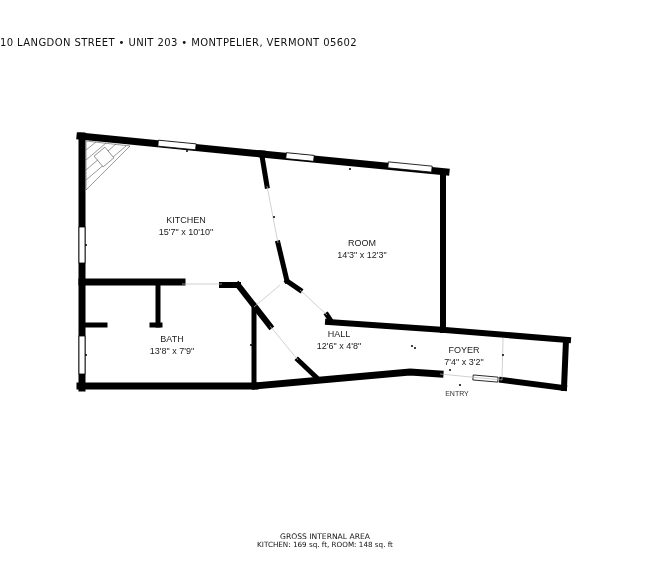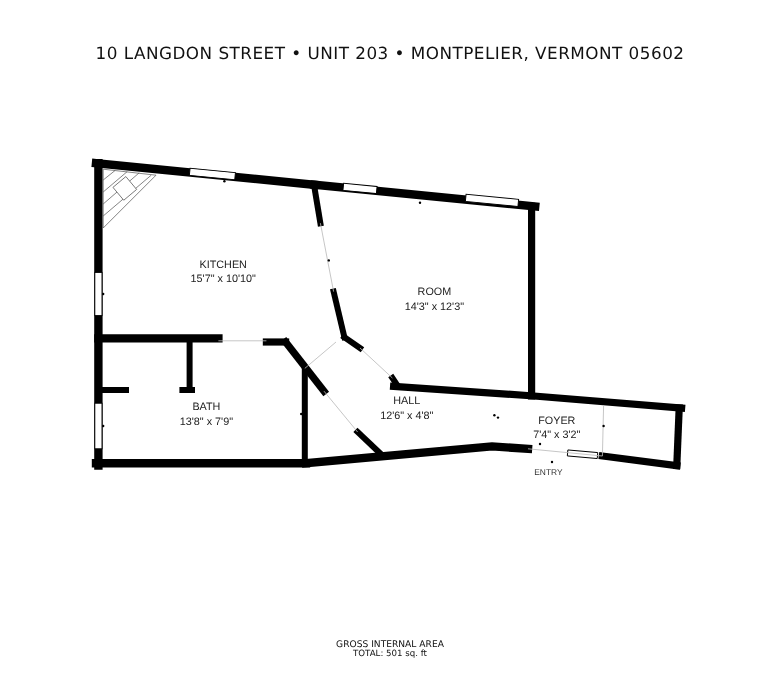--- a/index.html
+++ b/index.html
@@ -1,19 +1,19 @@
 <!DOCTYPE html>
 <html><head>
   <meta charset="utf-8">
   <style>
     html, body { margin: 0; padding: 0; background: #ffffff; }
     body { width: 650px; height: 569px; position: relative; overflow: hidden; font-family: "DejaVu Sans", sans-serif; }
     .title {
-      position: absolute; left: 0; top: 37px; width: 650px; text-align: center;
-      font-family: "DejaVu Sans", sans-serif; font-size: 14px; letter-spacing: 0.4px; color: #111; font-weight: normal;
+      position: absolute; left: 0; top: 37px; width: 650px; text-align: left;
+      font-family: "DejaVu Sans", sans-serif; font-size: 10px; letter-spacing: 0.4px; color: #111; font-weight: normal;
     }
     svg.plan { position: absolute; left: 0; top: 0; width: 650px; height: 569px; }
     .room-label { font-family: "Liberation Sans", sans-serif; font-size: 9px; fill: #222; }
     .entry-label { font-family: "Liberation Sans", sans-serif; font-size: 7px; fill: #333; }
     .area {
       position: absolute; left: 0; top: 533px; width: 650px; text-align: center;
       font-family: "DejaVu Sans", sans-serif; color: #111; font-size: 7.2px; line-height: 8.2px;
     }
     .area .heading { font-size: 7.6px; }
   </style>
@@ -114,14 +114,14 @@
     <text class="room-label" x="339" y="337" text-anchor="middle">HALL</text>
     <text class="room-label" x="339" y="349" text-anchor="middle">12'6" x 4'8"</text>
     <text class="room-label" x="464" y="353" text-anchor="middle">FOYER</text>
     <text class="room-label" x="464" y="365" text-anchor="middle">7'4" x 3'2"</text>
     <text class="entry-label" x="457" y="396" text-anchor="middle">ENTRY</text>
   </g>
 </svg>
 
 <div class="area">
   <div class="heading">GROSS INTERNAL AREA</div>
-  <div>TOTAL: 501 sq. ft</div>
+  <div>KITCHEN: 169 sq. ft, ROOM: 148 sq. ft</div>
 </div>
 
 </body></html>

